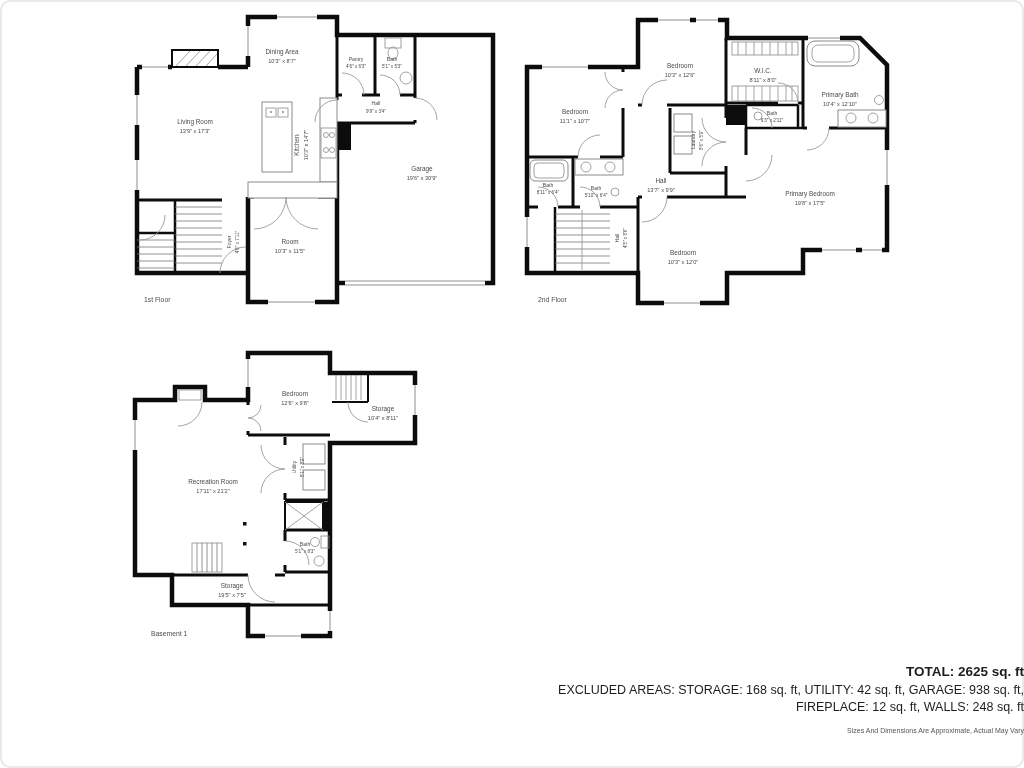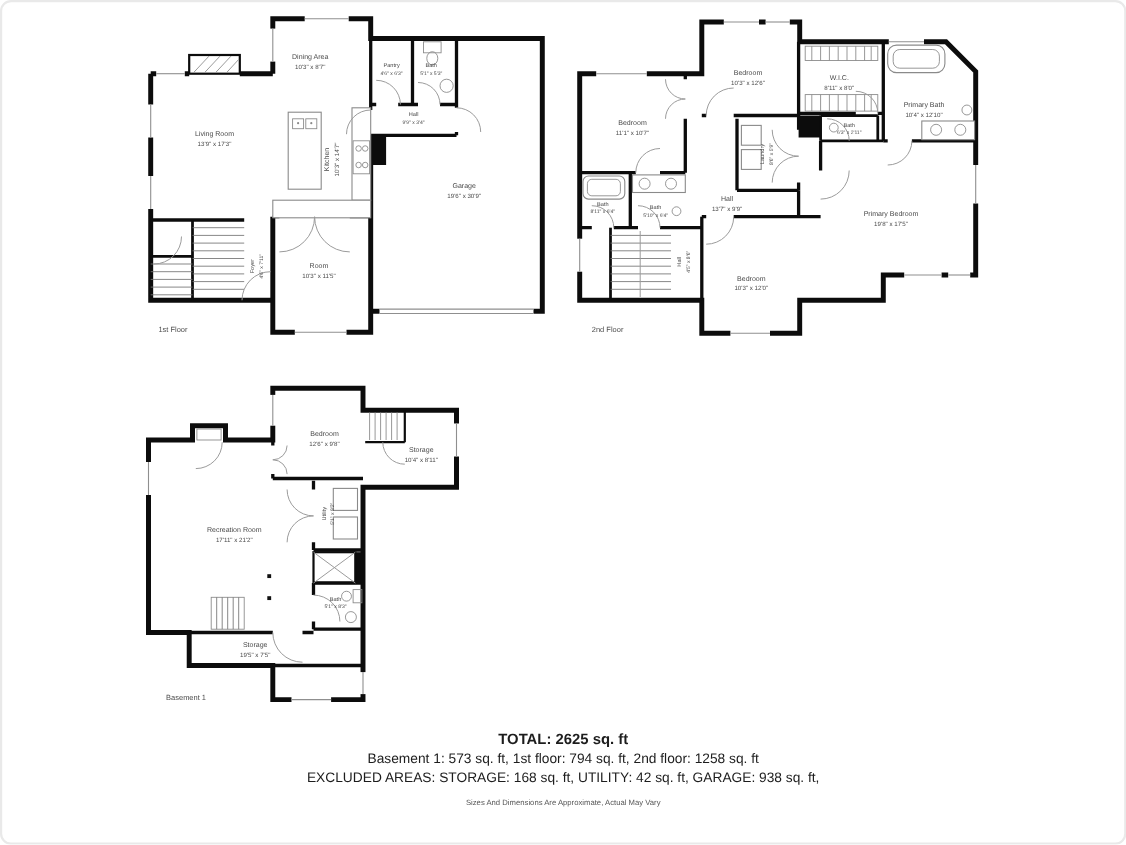--- a/index.html
+++ b/index.html
@@ -18,21 +18,21 @@
   .w3{stroke-width:3;}
   .w25{stroke-width:2.5;}
   .w2{stroke-width:2;}
   .thin{stroke:#9a9a9a;stroke-width:0.9;fill:none;}
   .fix{stroke:#8a8a8a;stroke-width:1;fill:#fff;}
   .fixl{stroke:#8a8a8a;stroke-width:0.8;fill:none;}
   .door{stroke:#9a9a9a;stroke-width:0.9;fill:none;}
   .win{fill:#ffffff;}
   .winl{stroke:#8f8f8f;stroke-width:1;fill:none;}
   .tread{stroke:#777;stroke-width:0.8;fill:none;}
-  .summary{position:absolute;left:0;top:664px;width:100%;text-align:center;color:#1d1d1d;}
+  .summary{position:absolute;left:0;top:664px;width:100%;text-align:right;color:#1d1d1d;}
   .summary .total{font-size:13.5px;font-weight:bold;margin-bottom:3px;}
   .summary .line{font-size:12.5px;line-height:17px;}
   .summary .disc{font-size:7px;color:#555;margin-top:11px;}
 </style>
 </head>
 <body>
 
 <div class="page">
   <div class="frame"></div>
 
@@ -304,17 +304,17 @@
       <text class="sname" x="180" y="201" text-anchor="middle">Bath</text>
       <text class="sdims" x="180" y="208" text-anchor="middle">5'1" x 8'3"</text>
       <text class="rname" x="107" y="243" text-anchor="middle">Storage</text>
       <text class="rdims" x="107" y="252" text-anchor="middle">19'5" x 7'5"</text>
       <text class="floorlbl" x="26" y="291">Basement 1</text>
     </g>
   </svg>
 
   <div class="summary">
     <div class="total">TOTAL: 2625 sq. ft</div>
-    <div class="line">Basement 1: 573 sq. ft, 1st floor: 794 sq. ft, 2nd floor: 1258 sq. ft</div>
     <div class="line">EXCLUDED AREAS: STORAGE: 168 sq. ft, UTILITY: 42 sq. ft, GARAGE: 938 sq. ft,</div>
+    <div class="line">FIREPLACE: 12 sq. ft, WALLS: 248 sq. ft</div>
     <div class="disc">Sizes And Dimensions Are Approximate, Actual May Vary</div>
   </div>
 </div>
 
 </body></html>

